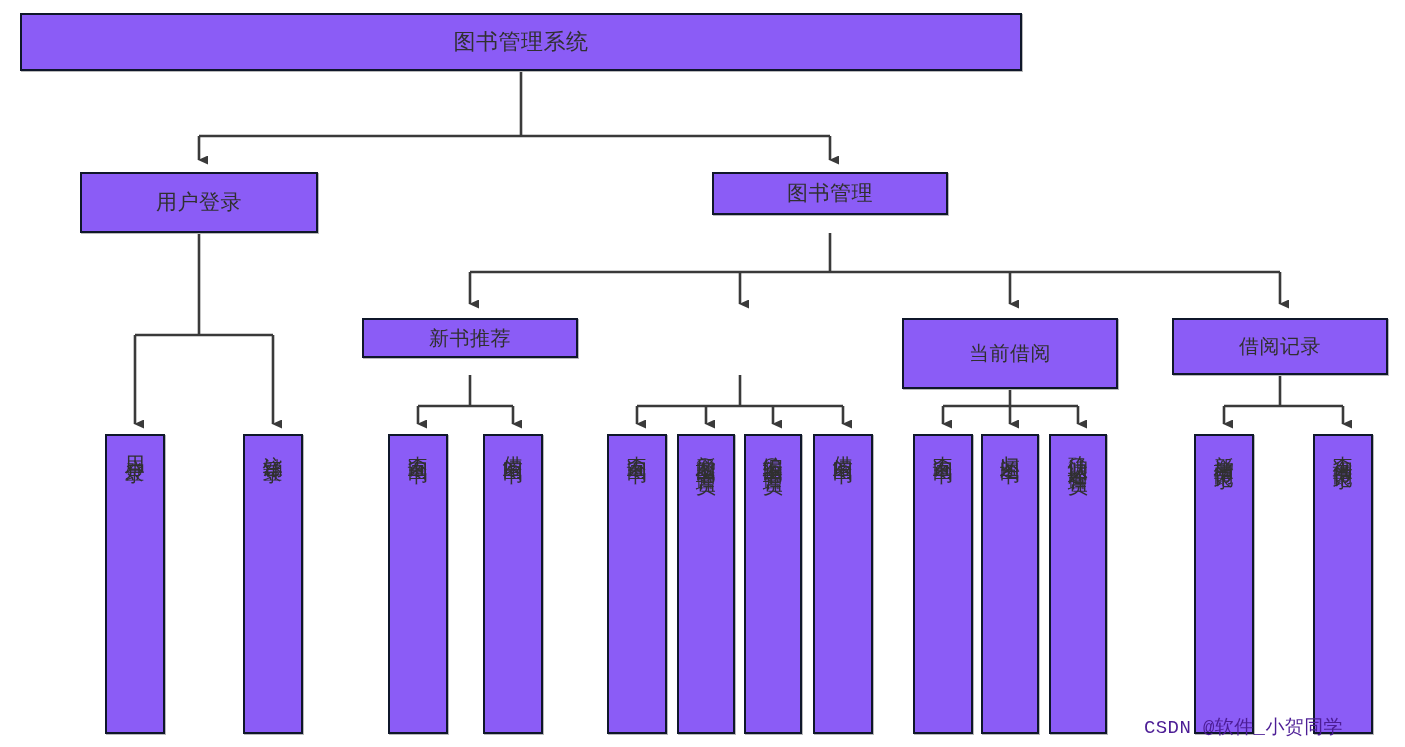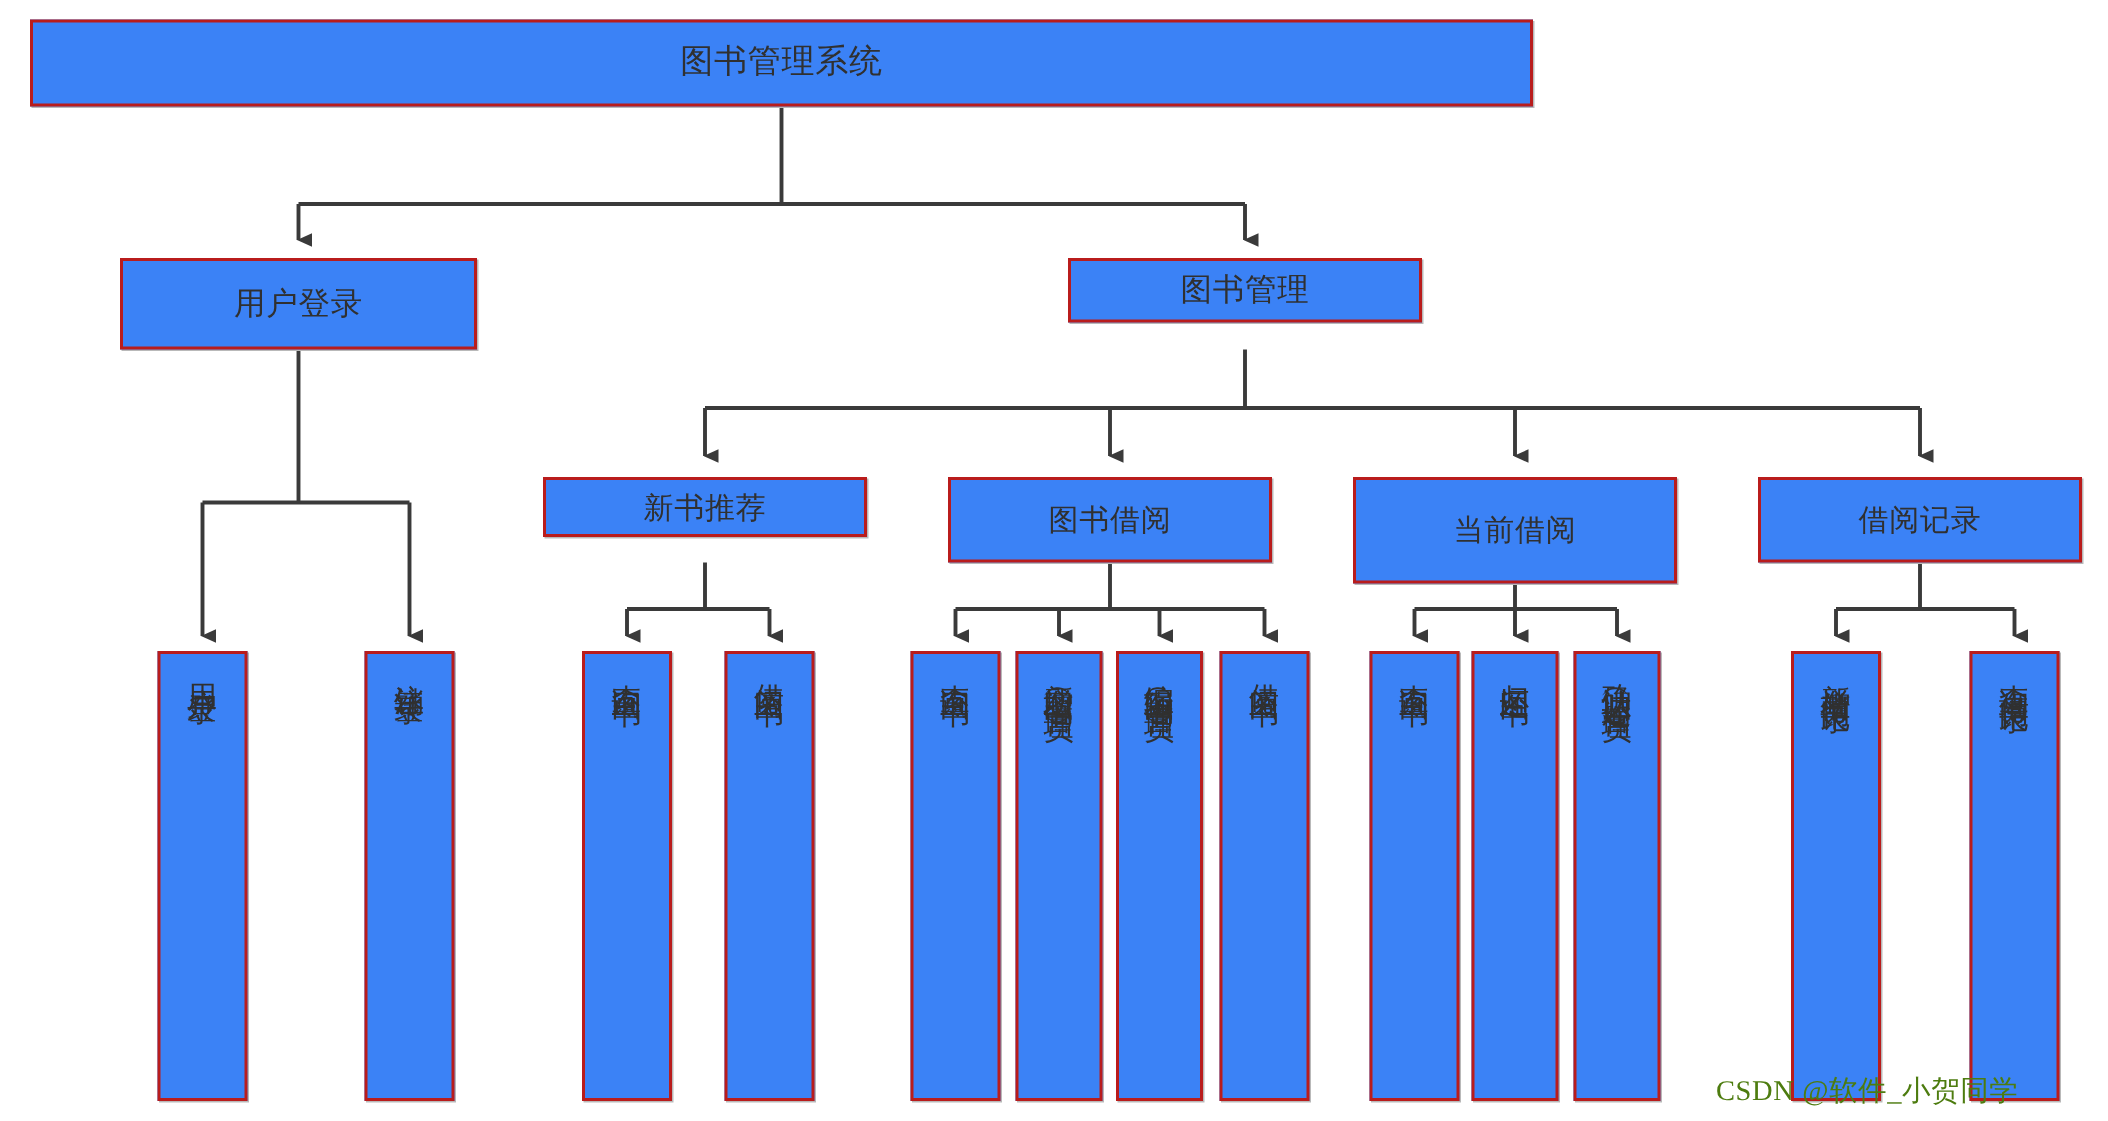--- a/index.html
+++ b/index.html
@@ -23,22 +23,22 @@
     position: absolute;
     left: 0;
     top: 0;
     width: 1405px;
     height: 747px;
     pointer-events: none;
   }
   .node {
     position: absolute;
     box-sizing: border-box;
-    background: #3b82f6;
-    border: 2px solid #b91c1c;
+    background: #8b5cf6;
+    border: 2px solid #0f172a;
     display: flex;
     align-items: center;
     justify-content: center;
     box-shadow: 1px 1px 0 #b9b9b9;
   }
   .node-label {
     font-size: 21px;
     line-height: 1.15;
     color: #303030;
     letter-spacing: 0.5px;
@@ -60,24 +60,24 @@
     line-height: 1.22;
     letter-spacing: 3px;
     white-space: normal;
     max-height: 290px;
   }
   #watermark {
     position: absolute;
     left: 1144px;
     top: 714px;
     font-size: 19px;
-    color: #4d7c0f;
+    color: #4c1d95;
     white-space: nowrap;
     letter-spacing: 0.4px;
-    font-family: Liberation Serif, serif;
+    font-family: Liberation Mono, monospace;
   }
 </style>
 </head>
 <body>
 
 <div id="diagram-canvas">
 
   <svg id="edge-layer" viewBox="0 0 1405 747" xmlns="http://www.w3.org/2000/svg">
     <defs>
       <marker id="arrowhead" markerWidth="9" markerHeight="10" refX="4.5" refY="9" orient="auto" markerUnits="userSpaceOnUse">
@@ -135,23 +135,20 @@
   <div class="node level1" style="left:80px; top:172px; width:238px; height:61px;">
     <span class="node-label">用户登录</span>
   </div>
   <div class="node level1" style="left:712px; top:172px; width:236px; height:43px;">
     <span class="node-label">图书管理</span>
   </div>
 
   <div class="node level2" style="left:362px; top:318px; width:216px; height:40px;">
     <span class="node-label">新书推荐</span>
   </div>
-  <div class="node level2" style="left:632px; top:318px; width:216px; height:57px;">
-    <span class="node-label">图书借阅</span>
-  </div>
   <div class="node level2" style="left:902px; top:318px; width:216px; height:71px;">
     <span class="node-label">当前借阅</span>
   </div>
   <div class="node level2" style="left:1172px; top:318px; width:216px; height:57px;">
     <span class="node-label">借阅记录</span>
   </div>
 
   <div class="node leaf" style="left:105px; top:434px; width:60px; height:300px;">
     <span class="node-label">用户登录</span>
   </div>

